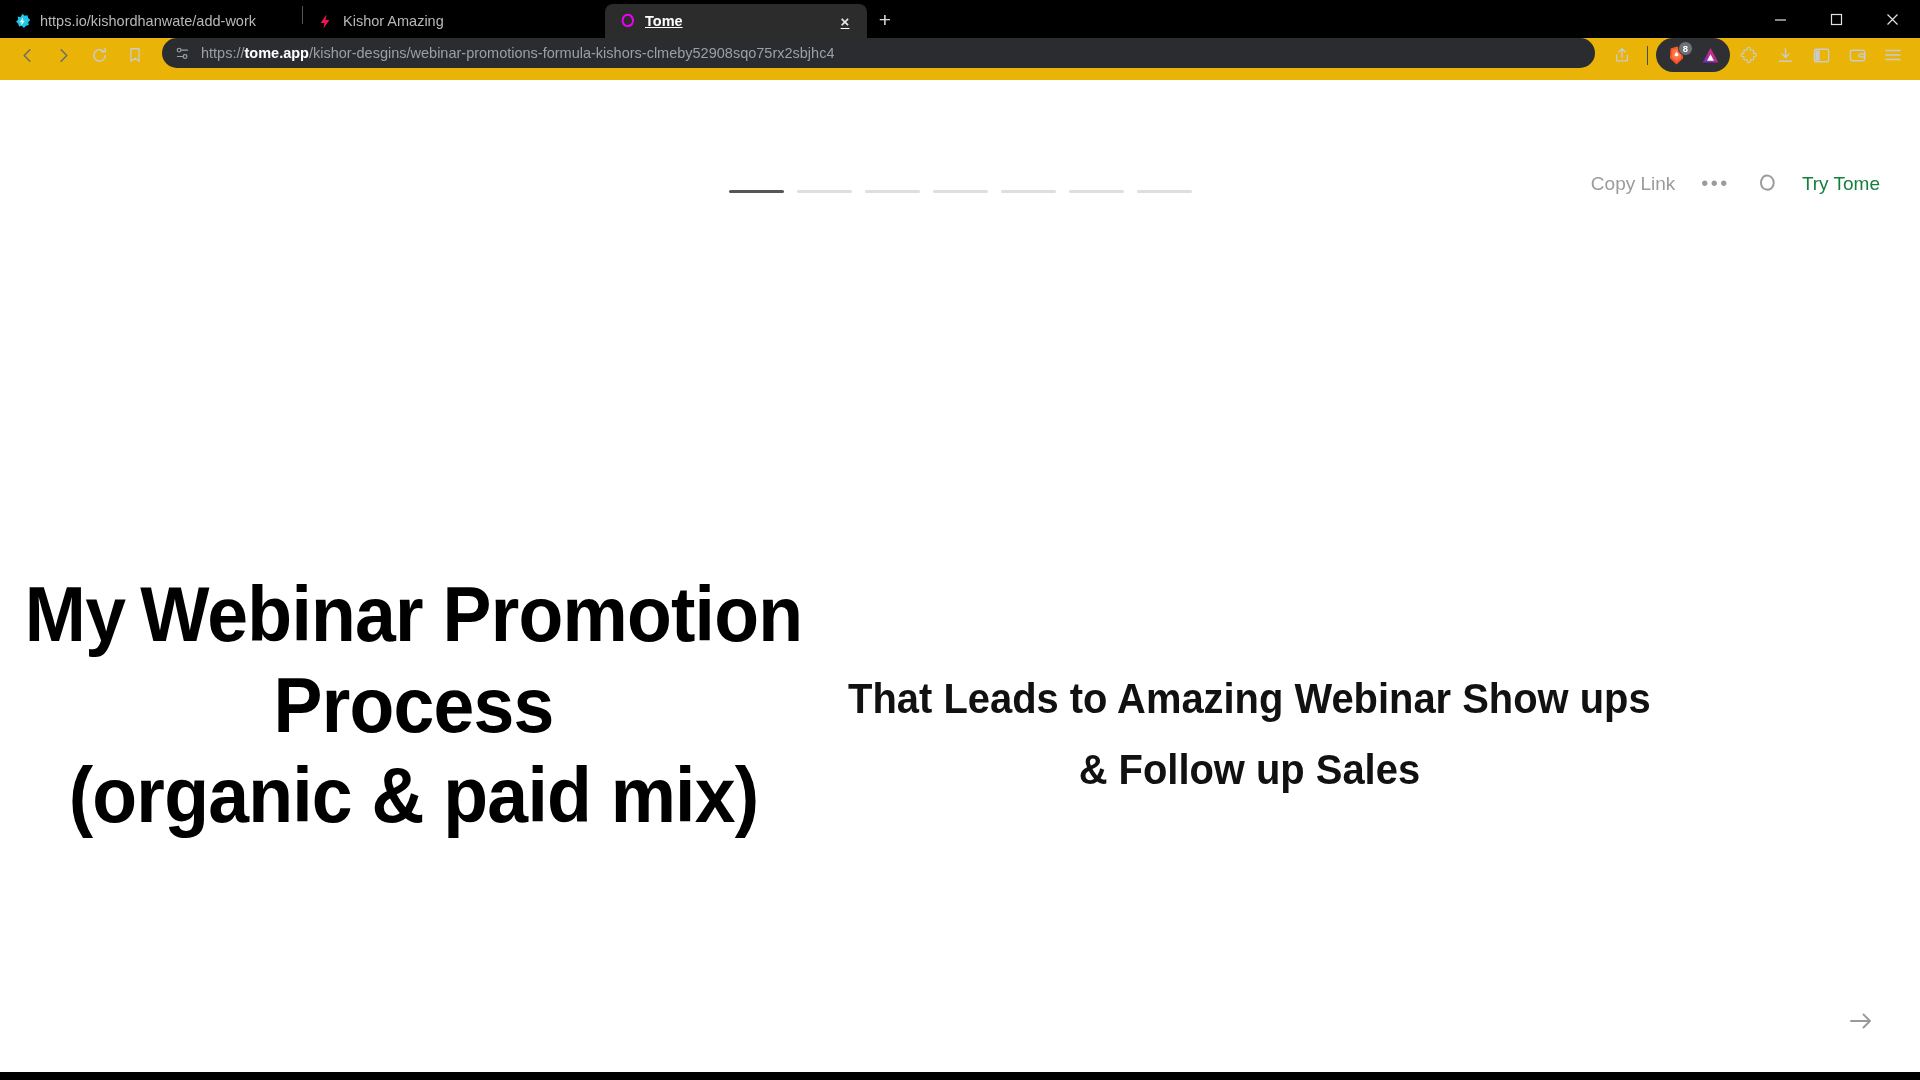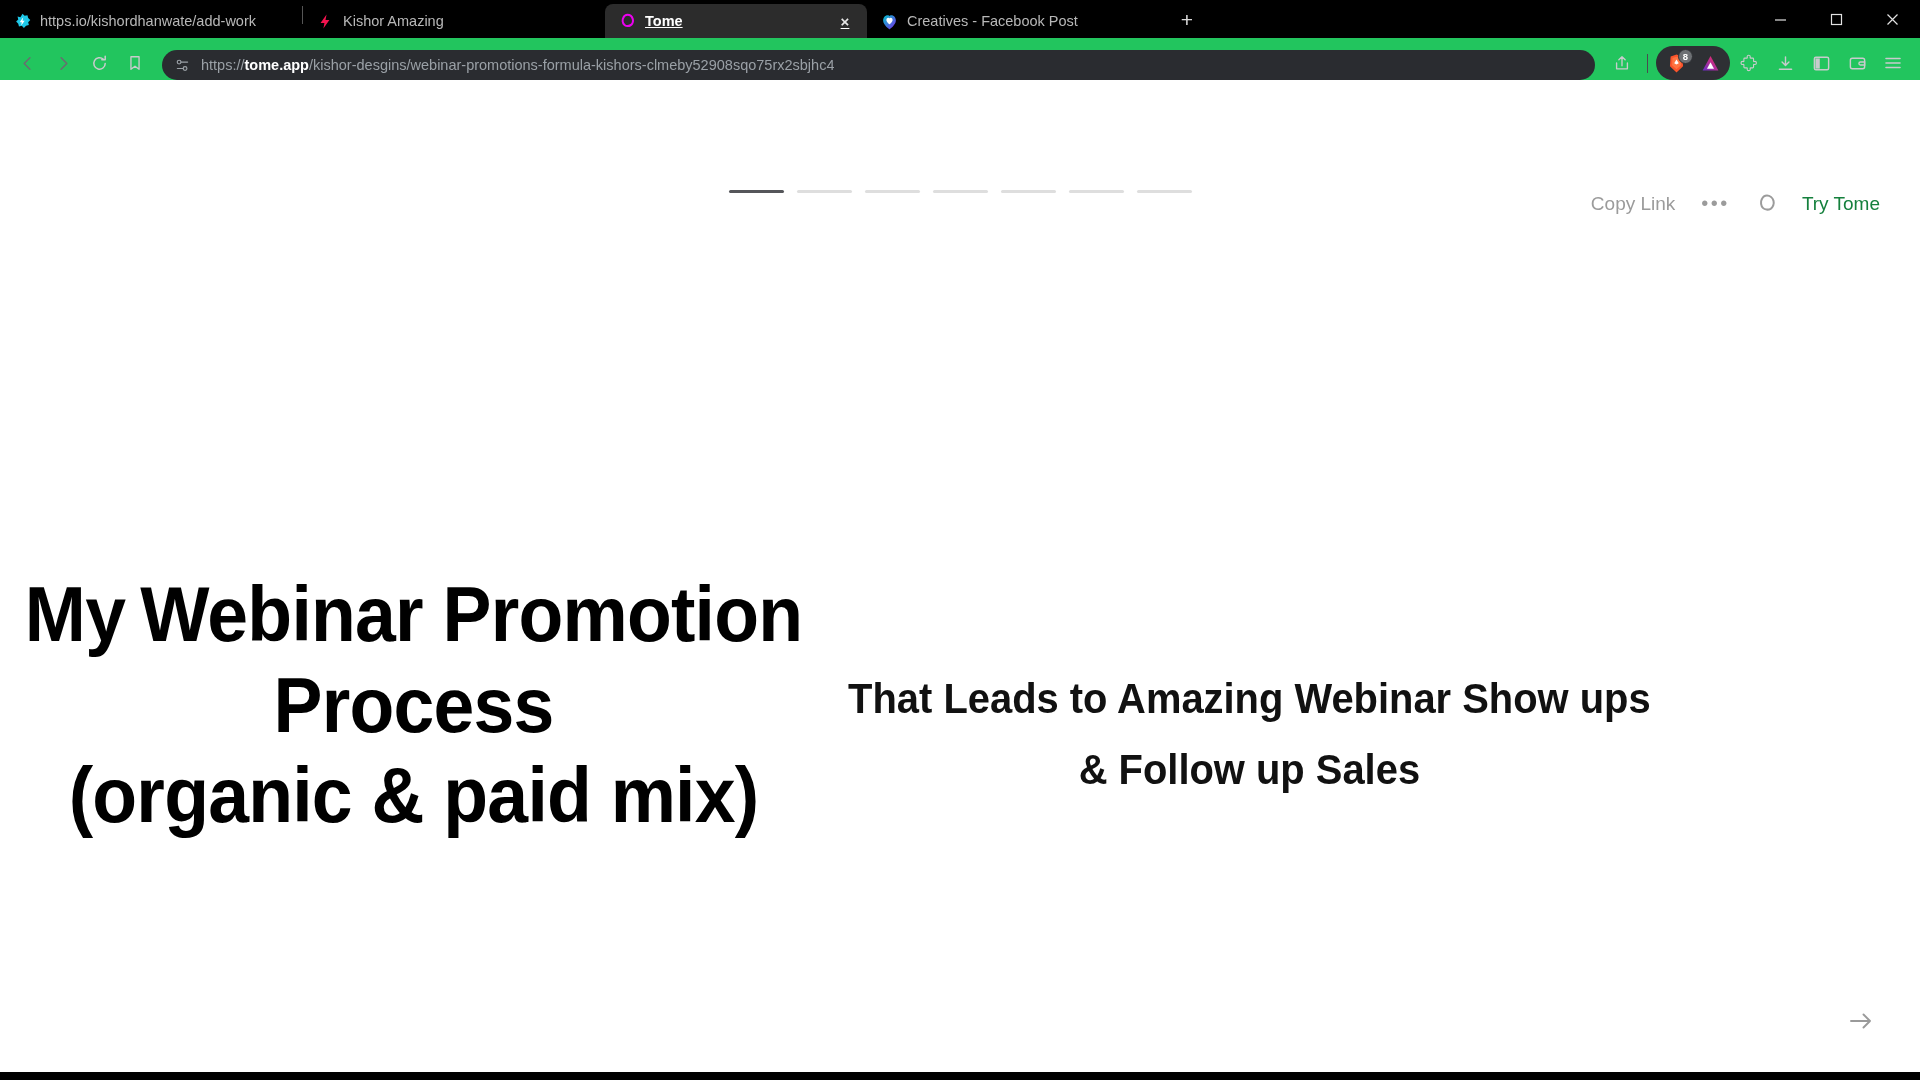--- a/index.html
+++ b/index.html
@@ -46,21 +46,21 @@
     width: 36px; height: 30px; display: flex; align-items: center; justify-content: center;
     color: #d8d8d8; font-size: 21px; margin-bottom: 3px; flex: 0 0 36px;
   }
   .winbtns { display: flex; align-items: center; height: 38px; flex: 0 0 auto; }
   .winbtn {
     width: 56px; height: 38px; display: flex; align-items: center;
     justify-content: center; color: #e2e2e2; font-size: 14px;
   }
 
   .toolbar {
-    height: 42px; background: #22c55e; display: flex; align-items: flex-end;
+    height: 42px; background: #eab308; display: flex; align-items: flex-start;
     padding: 0 10px; gap: 2px; flex: 0 0 42px;
   }
   .tb-ico {
     width: 34px; height: 34px; display: flex; align-items: center;
     justify-content: center; color: #c9cbcd; flex: 0 0 34px;
   }
   .tb-ico.dim { color: #6a6c70; }
   .omnibox {
     flex: 1; height: 30px; background: #2a2c30; border-radius: 15px;
     display: flex; align-items: center; padding: 0 12px; gap: 10px;
@@ -92,21 +92,21 @@
   .page { flex: 1; background: #ffffff; position: relative; overflow: hidden; }
 
   .progress {
     position: absolute; top: 110px; left: 0; right: 0;
     display: flex; justify-content: center; gap: 13px;
   }
   .pdash { width: 55px; height: 3px; background: #dedede; border-radius: 2px; }
   .pdash.on { background: #55565a; }
 
   .page-actions {
-    position: absolute; top: 112px; right: 40px;
+    position: absolute; top: 92px; right: 40px;
     display: flex; align-items: center; gap: 26px; color: #9b9b9b; font-size: 19px;
   }
   .pa-dots { letter-spacing: 2.5px; font-size: 20px; color: #9b9b9b; }
   .try-tome { display: flex; align-items: center; gap: 24px; color: #15803d; justify-content: center; }
 
   .slide {
     position: absolute; top: 0; left: 0; right: 0; bottom: 0;
     display: flex; flex-direction: row; align-items: center;
     justify-content: flex-start; padding-top: 258px;
   }
@@ -157,33 +157,20 @@
       </div>
 
       <div class="tab w3 active">
         <svg class="tab-favicon" viewBox="0 0 24 24">
           <path d="M12 2.4c3 0 6.4 2.6 7.4 6 1 3.4-.6 7.4-3.2 8.9-2.6 1.5-6.8 1.4-8.9-.9-2.1-2.3-2.9-6.7-1.2-9.8C7.3 3.9 9.5 2.4 12 2.4z" fill="none" stroke="#ec00f0" stroke-width="3"></path>
         </svg>
         <span class="tab-title">Tome</span>
         <span class="tab-close">×</span>
       </div>
 
-      <div class="tab w4">
-        <svg class="tab-favicon" viewBox="0 0 24 24">
-          <defs>
-            <linearGradient id="cvg" x1="0" y1="0" x2="1" y2="1">
-              <stop offset="0" stop-color="#00c4cc"></stop>
-                <stop offset="1" stop-color="#7d2ae8"></stop>
-            </linearGradient>
-          </defs>
-          <path d="M12 23s-9-6-9-12.5C3 6 6 3 9.3 3c1.6 0 2.2.7 2.7 1.4C12.5 3.7 13.1 3 14.7 3 18 3 21 6 21 10.5 21 17 12 23 12 23z" fill="url(#cvg)"></path>
-          <path d="M12 16s-4.4-3-4.4-6.1c0-1.9 1.4-3.1 2.8-3.1.9 0 1.4.5 1.6.9.2-.4.7-.9 1.6-.9 1.4 0 2.8 1.2 2.8 3.1C16.4 13 12 16 12 16z" fill="#ffffff"></path>
-        </svg>
-        <span class="tab-title">Creatives - Facebook Post</span>
-      </div>
 
       <div class="newtab">+</div>
     </div>
 
     <div class="winbtns">
       <div class="winbtn">
         <svg width="13" height="13" viewBox="0 0 13 13">
             <path d="M1 7h11" stroke="#e2e2e2" stroke-width="1.2"></path>
           </svg>
       </div>

